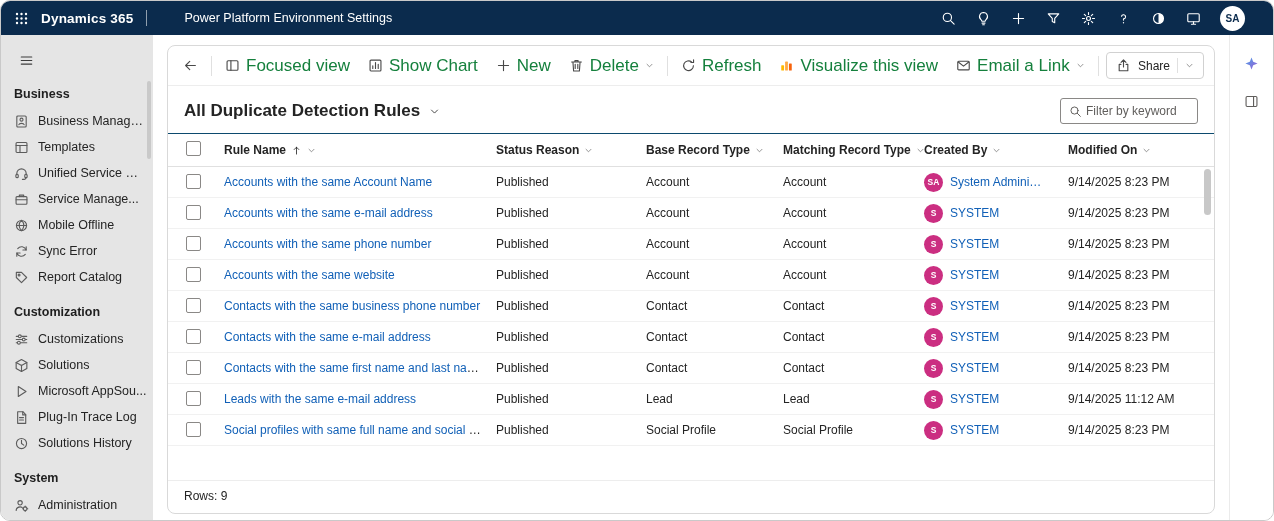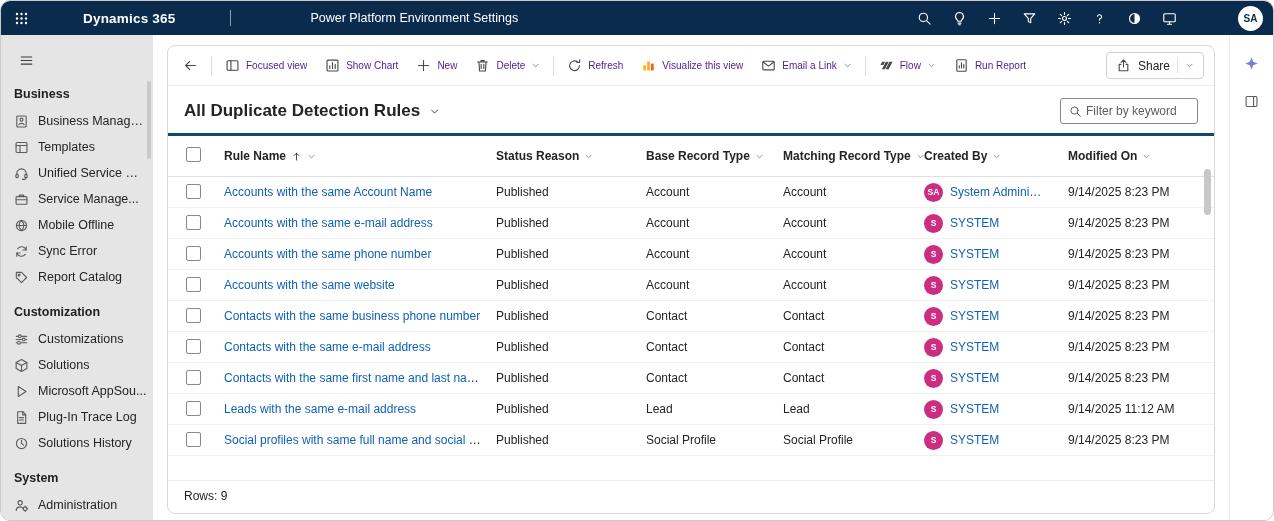--- a/index.html
+++ b/index.html
@@ -1,21 +1,21 @@
 <!DOCTYPE html>
 <html style="--topbar-bg: #0b2b4d; --link: #1160b7;"><head>
 <meta charset="utf-8">
 <style>
   *{box-sizing:border-box;margin:0;padding:0;}
   body{margin:0;background:#fff;font-family:"Liberation Sans","DejaVu Sans",sans-serif;}
   button{font-family:inherit;cursor:pointer;}
   .app{width:1274px;height:521px;border:1px solid #c9c9c9;border-radius:10px;overflow:hidden;background:#fff;display:flex;flex-direction:column;}
 
   
-  .topbar{height:34px;background:var(--topbar-bg,#0b2b4d);display:flex;align-items:center;color:#fff;flex:0 0 auto;padding-right:10px;gap:42px;}
+  .topbar{height:34px;background:var(--topbar-bg,#0b2b4d);display:flex;align-items:center;color:#fff;flex:0 0 auto;padding-right:28px;}
   .tb-waffle{width:40px;height:34px;background:none;border:none;color:#fff;display:flex;align-items:center;justify-content:center;}
   .tb-title{font-size:13.5px;font-weight:700;letter-spacing:.2px;margin-right:13px;white-space:nowrap;}
   .tb-div{width:1px;height:16px;background:rgba(255,255,255,.55);margin-right:13px;}
   .tb-sub{font-size:12.5px;white-space:nowrap;margin-left:24px;}
   .tb-right{margin-left:auto;display:flex;align-items:center;}
   .tb-icon{width:35px;height:34px;background:none;border:none;color:#fff;display:flex;align-items:center;justify-content:center;}
   .tb-avatar{width:25px;height:25px;border-radius:50%;background:#fff;color:var(--topbar-bg,#0b2b4d);font-size:10px;font-weight:700;border:none;margin-left:9px;display:flex;align-items:center;justify-content:center;flex:0 0 auto;}
 
   
   .body{flex:1;display:flex;min-height:0;}
@@ -29,40 +29,40 @@
   .sb-label{overflow:hidden;text-overflow:ellipsis;}
   .sb-scroll{position:absolute;right:2px;top:46px;width:4px;height:78px;border-radius:2px;background:#c9c9c9;border:none;padding:0;}
 
   
   .main{flex:1;min-width:0;background:#fff;padding:10px 14px 6px 14px;}
   .card{height:100%;border:1px solid #d9d9d9;border-radius:8px;background:#fff;display:flex;flex-direction:column;overflow:hidden;}
 
   
   .cmdbar{display:flex;align-items:center;height:40px;padding:0 10px 0 6px;border-bottom:1px solid #ededed;flex:0 0 auto;}
   .cmd-left{display:flex;align-items:center;flex:1;min-width:0;overflow:hidden;}
-  .cmd-btn{display:flex;align-items:center;gap:6px;height:28px;padding:0 9px;border:none;background:none;font-size:10px;color:#4c1d95;border-radius:4px;white-space:nowrap;}
+  .cmd-btn{display:flex;align-items:center;gap:6px;height:28px;padding:0 9px;border:none;background:none;font-size:17px;color:#15803d;border-radius:4px;white-space:nowrap;}
   .cmd-btn .ic{color:#494949;}
   .cmd-divider{width:1px;height:20px;background:#e0e0e0;margin:0 4px;flex:0 0 auto;}
   .share-btn{display:flex;align-items:center;gap:7px;height:27px;padding:0 9px;border:1px solid #d1d1d1;border-radius:4px;background:#fff;font-size:12px;color:#242424;}
   .share-btn .ic{color:#494949;}
   .share-sep{width:1px;height:15px;background:#e0e0e0;}
 
   
   .titlerow{display:flex;align-items:center;justify-content:space-between;padding:12px 16px 9px 16px;flex:0 0 auto;}
   .view-title{display:flex;align-items:center;gap:9px;border:none;background:none;padding:0;font-size:17px;font-weight:700;color:#242424;}
   .filterbox{display:flex;align-items:center;gap:4px;width:138px;height:26px;border:1px solid #8a8886;border-radius:3px;padding:0 8px;background:#fff;}
   .filterbox input{border:none;outline:none;width:100%;font-size:12px;color:#242424;background:transparent;}
   .filterbox input::placeholder{color:#605e5c;}
   .f-ic{color:#605e5c;display:flex;}
   .f-ic svg{width:13px;height:13px;}
 
   
   .grid{flex:1;position:relative;min-height:0;overflow:hidden;}
   .g-header,.g-row{display:grid;grid-template-columns:38px 272px 150px 137px 141px 144px 1fr;padding-left:18px;align-items:center;}
-  .g-header{height:44px;border-top:3px solid #0c4a6e;border-bottom:1px solid #e0e0e0;}
+  .g-header{height:34px;border-top:1px solid #0c4a6e;border-bottom:1px solid #e0e0e0;}
   .g-h{display:flex;align-items:center;gap:5px;font-size:12px;font-weight:700;color:#242424;border:none;background:none;padding:0;white-space:nowrap;}
   .g-row{height:31px;border-bottom:1px solid #f1f1f1;font-size:12px;color:#242424;}
   .checkbox{width:15px;height:15px;border:1px solid #8a8886;border-radius:2px;background:#fff;padding:0;}
   a.link{color:var(--link,#1160b7);text-decoration:none;cursor:pointer;}
   .cell{white-space:nowrap;overflow:hidden;text-overflow:ellipsis;padding-right:14px;min-width:0;}
   .createdby{display:flex;align-items:center;gap:7px;min-width:0;padding-right:10px;}
   .avatar{width:19px;height:19px;border-radius:50%;color:#fff;font-size:8.5px;font-weight:700;display:flex;align-items:center;justify-content:center;flex:0 0 auto;}
   .g-scroll{position:absolute;right:3px;top:36px;width:7px;height:46px;border-radius:4px;background:#c8c8c8;border:none;padding:0;}
   .g-footer{flex:0 0 auto;margin-top:auto;border-top:1px solid #ededed;padding:8px 16px 10px 16px;font-size:12px;color:#242424;}
 

